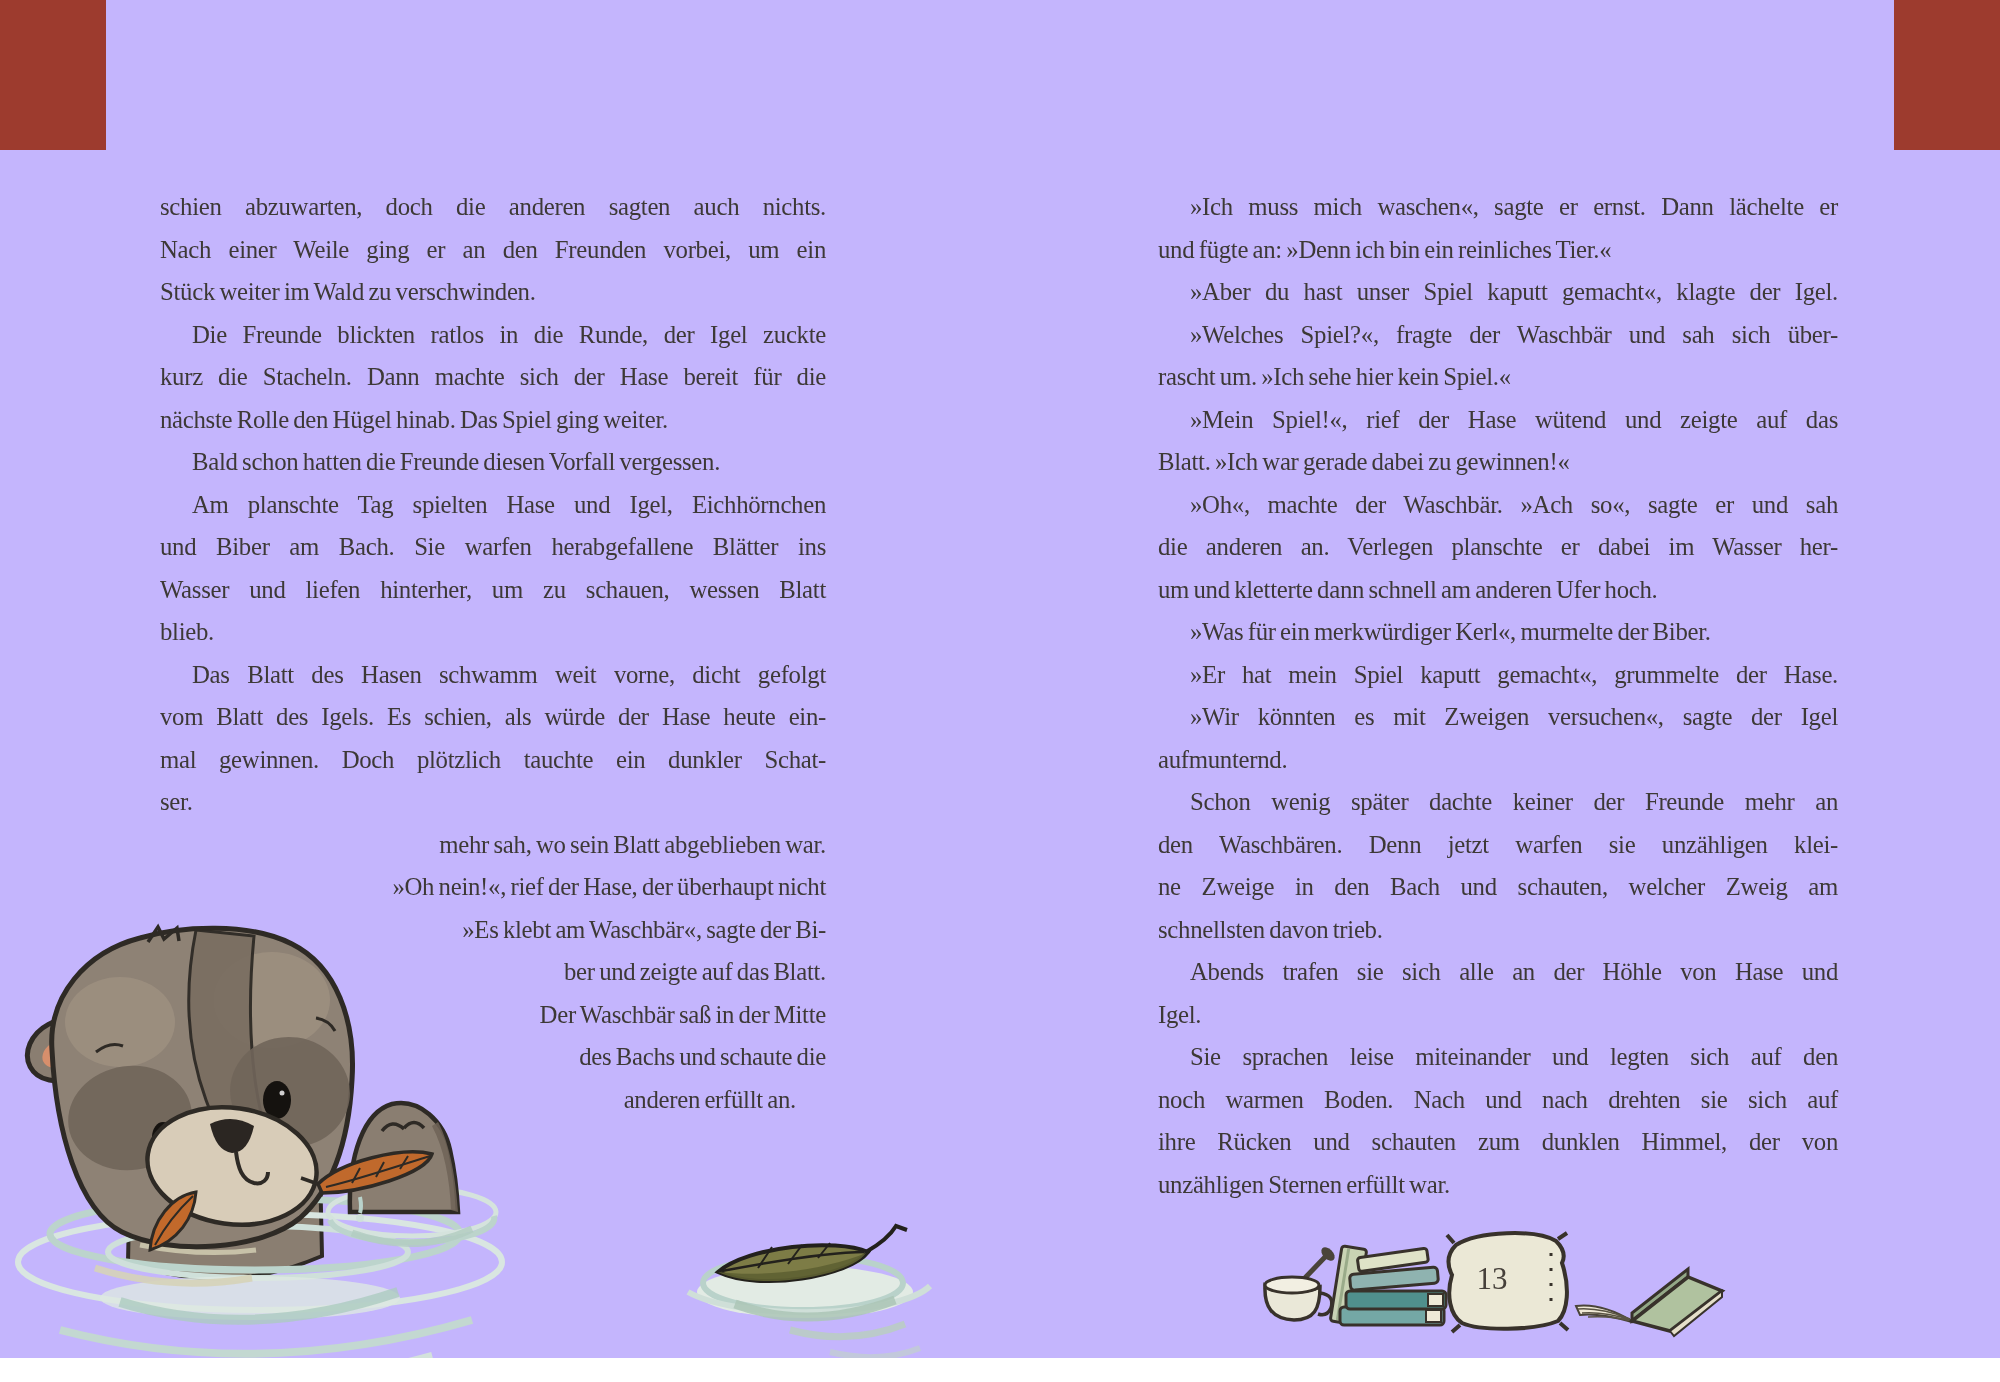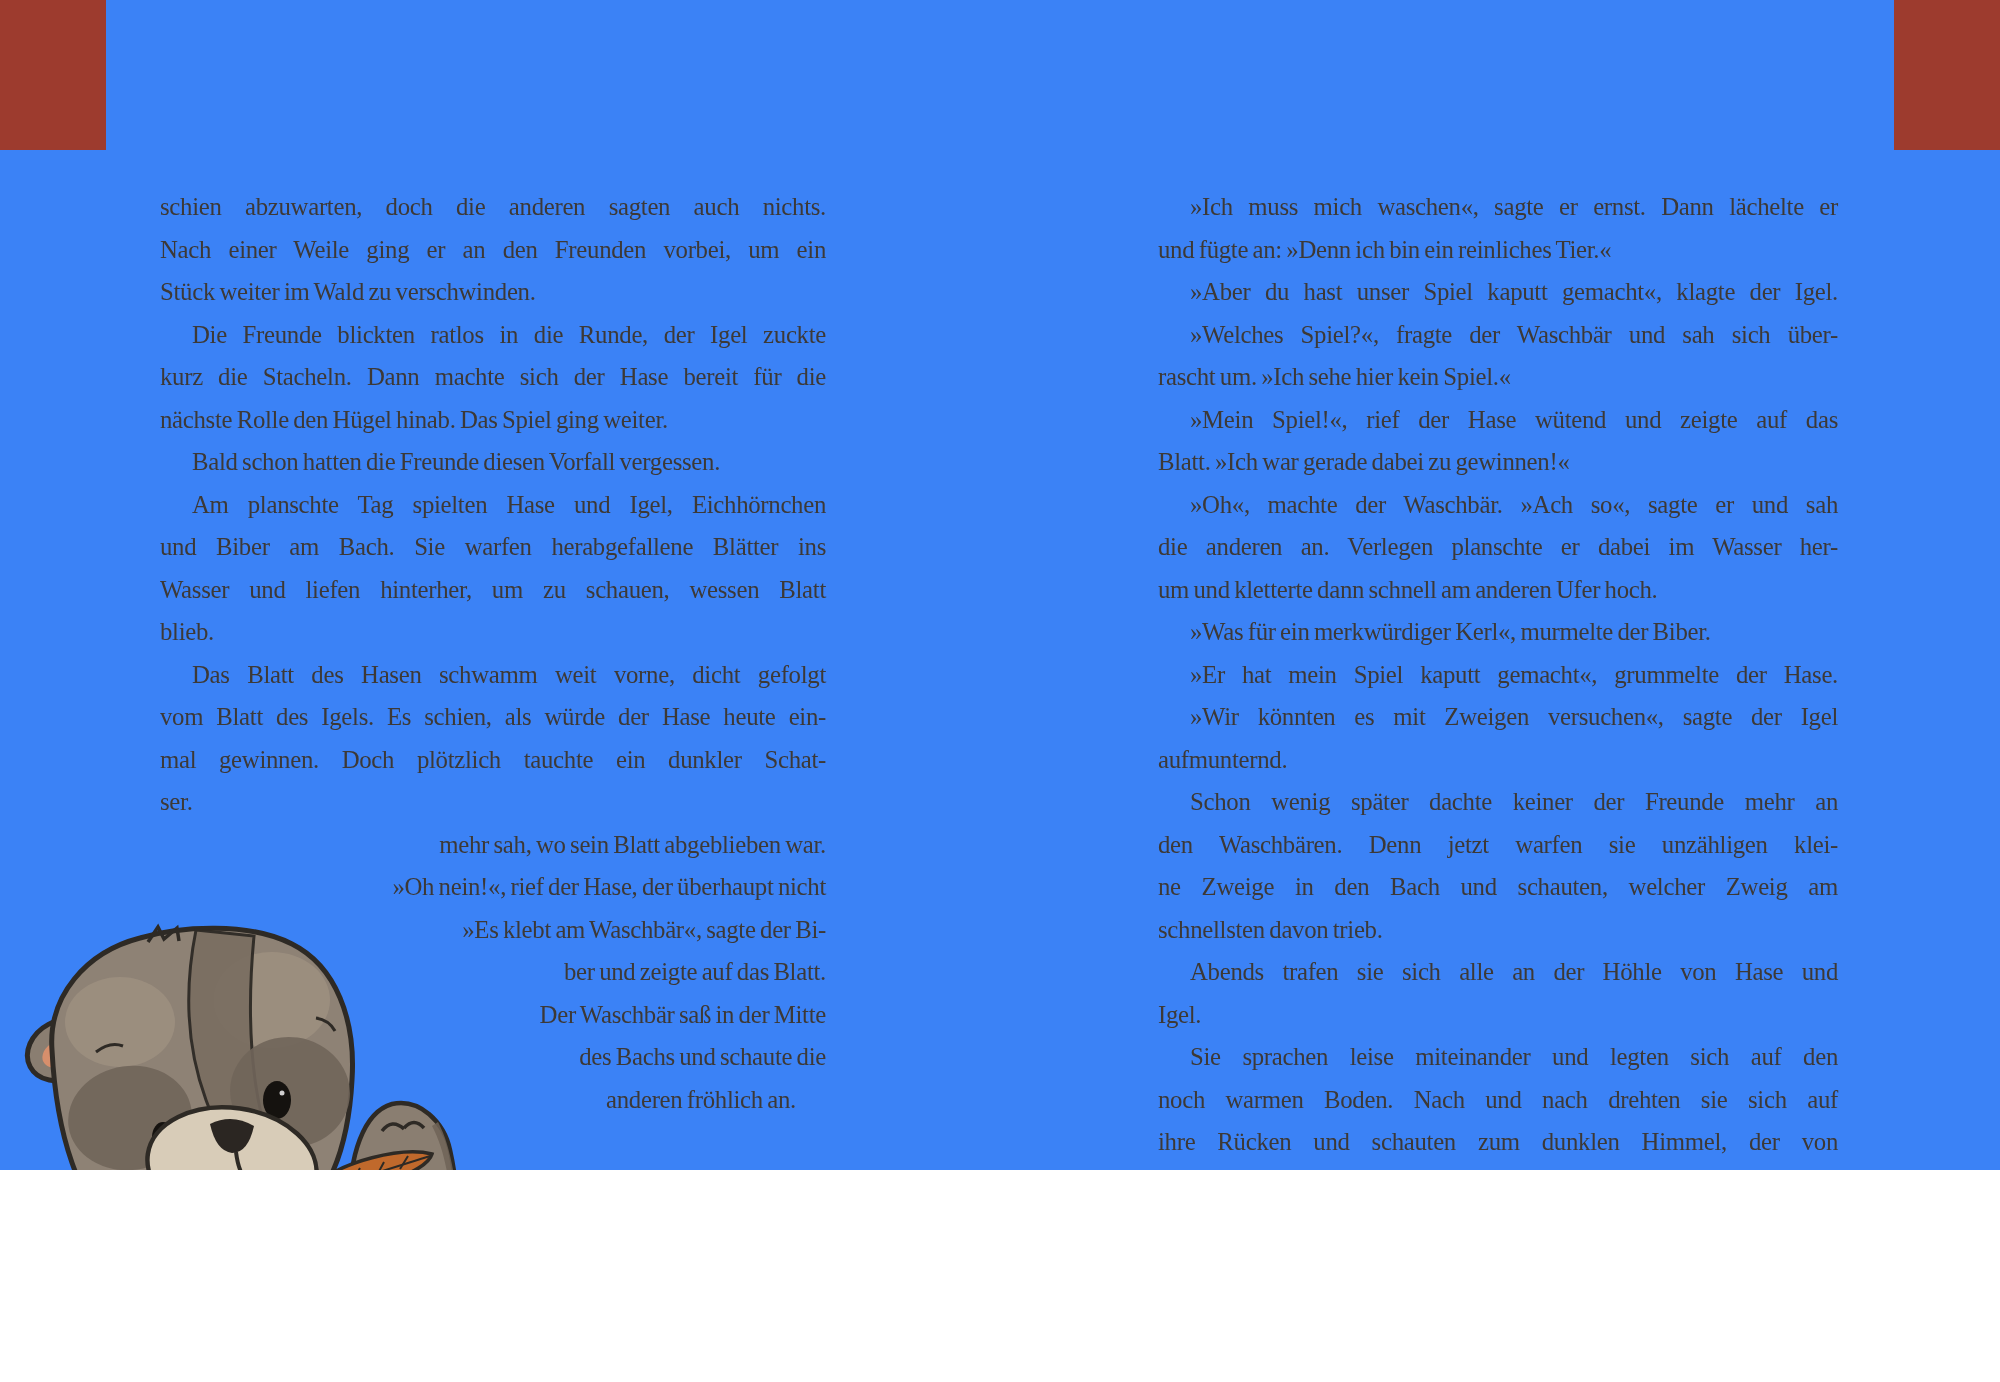--- a/index.html
+++ b/index.html
@@ -1,16 +1,16 @@
 <!DOCTYPE html>
 <html lang="de"><head>
 <meta charset="utf-8">
 <style>
   html,body{margin:0;padding:0;background:#ffffff;}
-  #stage{position:relative;width:2000px;height:1170px;background:#3b82f6;overflow:hidden;
+  #stage{position:relative;width:2000px;height:1358px;background:#c4b5fd;overflow:hidden;
          font-family:"Liberation Serif","DejaVu Serif",serif;color:#3d3936;}
   .corner{position:absolute;top:0;width:106px;height:150px;}
   #corner-left{left:0;}
   #corner-right{right:0;}
   .textcol{position:absolute;top:186px;font-size:24.8px;line-height:42.5px;
            letter-spacing:-0.3px;word-spacing:-1.5px;}
   #left-lines{left:160px;width:666px;}
   #right-lines{left:1158px;width:680px;}
   .ln{height:42.5px;line-height:42.5px;}
   .j{text-align:justify;text-align-last:justify;}
@@ -45,21 +45,21 @@
       <div class="ln j ind">Das Blatt des Hasen schwamm weit vorne, dicht gefolgt</div>
       <div class="ln j">vom Blatt des Igels. Es schien, als würde der Hase heute ein-</div>
       <div class="ln j">mal gewinnen. Doch plötzlich tauchte ein dunkler Schat-</div>
       <div class="ln l">ser.</div>
       <div class="ln r">mehr sah, wo sein Blatt abgeblieben war.</div>
       <div class="ln r">»Oh nein!«, rief der Hase, der überhaupt nicht</div>
       <div class="ln r">»Es klebt am Waschbär«, sagte der Bi-</div>
       <div class="ln r">ber und zeigte auf das Blatt.</div>
       <div class="ln r">Der Waschbär saß in der Mitte</div>
       <div class="ln r">des Bachs und schaute die</div>
-      <div class="ln r" style="padding-right: 30px;">anderen fröhlich an.</div>
+      <div class="ln r" style="padding-right: 30px;">anderen erfüllt an.</div>
     </div>
 
   <div id="right-lines" class="textcol">
       <div class="ln j ind">»Ich muss mich waschen«, sagte er ernst. Dann lächelte er</div>
       <div class="ln l">und fügte an: »Denn ich bin ein reinliches Tier.«</div>
       <div class="ln j ind">»Aber du hast unser Spiel kaputt gemacht«, klagte der Igel.</div>
       <div class="ln j ind">»Welches Spiel?«, fragte der Waschbär und sah sich über-</div>
       <div class="ln l">rascht um. »Ich sehe hier kein Spiel.«</div>
       <div class="ln j ind">»Mein Spiel!«, rief der Hase wütend und zeigte auf das</div>
       <div class="ln l">Blatt. »Ich war gerade dabei zu gewinnen!«</div>

